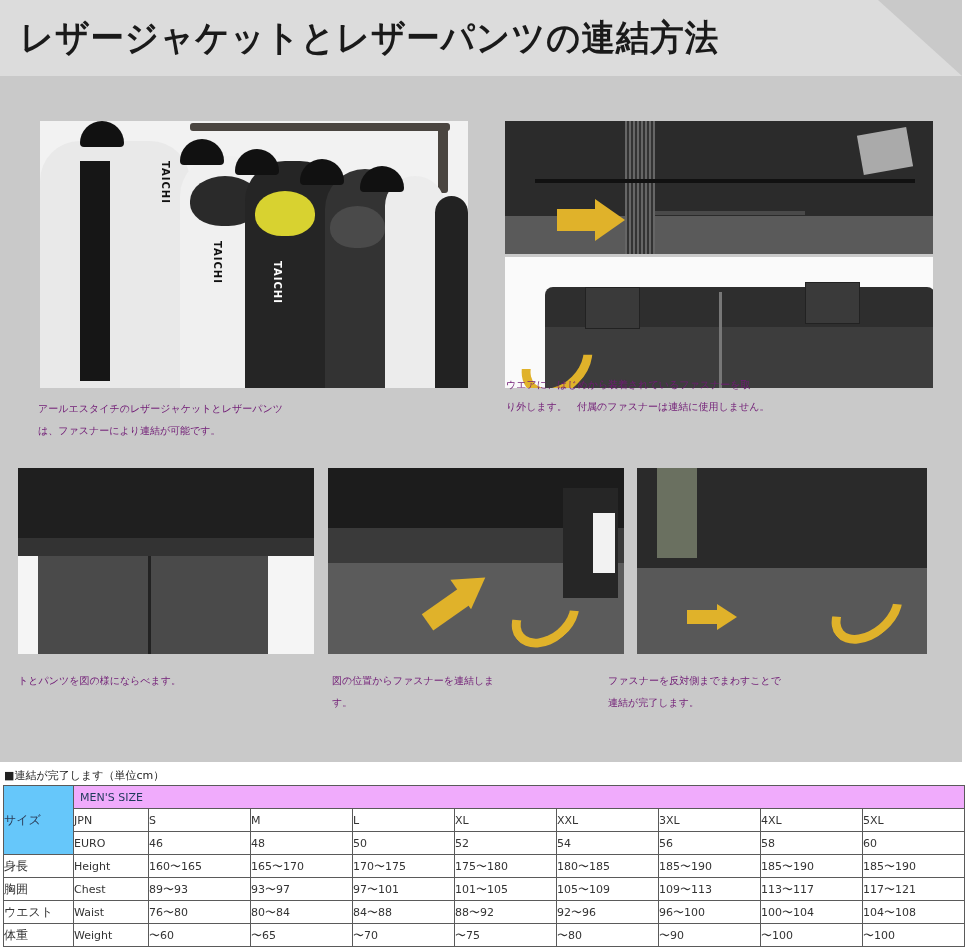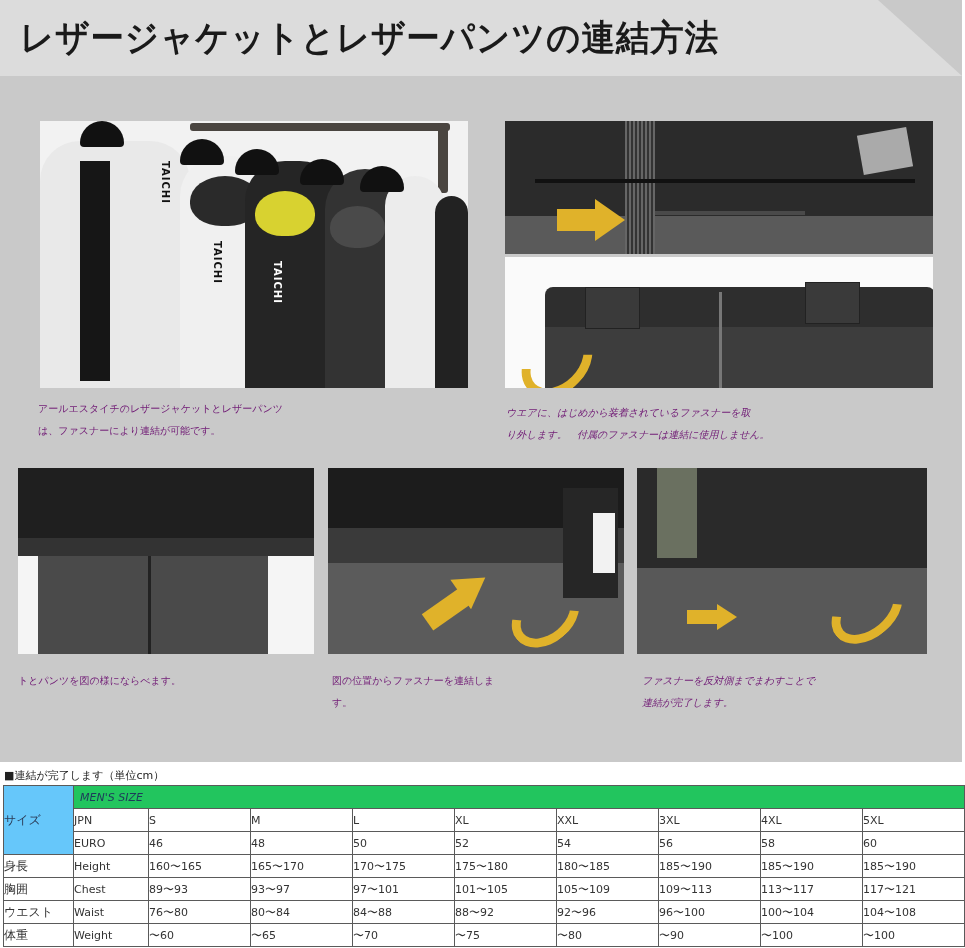--- a/index.html
+++ b/index.html
@@ -35,21 +35,21 @@
   .p6 { left: 637px; top: 468px; width: 290px; height: 186px; background: #f0f0f0; }
 
   .arrow-body { position: absolute; background: #e0b22a; }
   .arrow-head { position: absolute; width: 0; height: 0; border-style: solid; }
   .curve { position: absolute; border: 9px solid #e0b22a; border-top-color: transparent; border-right-color: transparent; border-radius: 50%; }
 
   
   .chart-title { position: absolute; left: 4px; top: 768px; font-size: 11px; color: #222; font-family: "DejaVu Sans", sans-serif; }
   table.size { position: absolute; left: 3px; top: 785px; border-collapse: collapse; font-family: "DejaVu Sans", sans-serif; font-size: 11px; color: #333; table-layout: fixed; }
   table.size td { border: 1px solid #5a5a5a; text-align: left; height: 23px; padding: 0; white-space: nowrap; }
-  .hdr-blue { background: #22c55e; font-style: italic; }
+  .hdr-blue { background: #f0abfc; }
   .mens { text-align: left !important; padding-left: 6px !important; color: #1e3a5a; }
   .sz-label { background: #66c7fa; color: #2a3a55; font-size: 12px; }
   .jp { font-size: 12px; }
 </style>
 </head>
 <body>
 
 <div class="panel"></div>
 <div class="banner"></div>
 <div class="banner-title">レザージャケットとレザーパンツの連結方法</div>
@@ -99,21 +99,21 @@
   <div style="position:absolute;left:214px;top:35px;width:3px;height:96px;background:#777;"></div>
   <div style="position:absolute;left:80px;top:30px;width:55px;height:42px;background:#3a3a3a;border:1px solid #222;"></div>
   <div style="position:absolute;left:300px;top:25px;width:55px;height:42px;background:#3a3a3a;border:1px solid #222;"></div>
   <div class="curve" style="left:12px;top:75px;width:80px;height:60px;transform:rotate(-45deg);"></div>
 </div>
 
 <div class="caption" style="left:38px;top:398px;">
   <div>アールエスタイチのレザージャケットとレザーパンツ</div>
   <div>は、ファスナーにより連結が可能です。</div>
 </div>
-<div class="caption" style="left:506px;top:402px;font-style:italic;">
+<div class="caption" style="left:506px;top:374px;">
   <div>ウエアに、はじめから装着されているファスナーを取</div>
   <div>り外します。　付属のファスナーは連結に使用しません。</div>
 </div>
 
 <div class="photo p4">
   <div style="position:absolute;left:0;top:0;width:296px;height:80px;background:#1f1f1f;"></div>
   <div style="position:absolute;left:20px;top:75px;width:230px;height:111px;background:#4a4a4a;"></div>
   <div style="position:absolute;left:130px;top:80px;width:3px;height:106px;background:#222;"></div>
   <div style="position:absolute;left:0;top:70px;width:296px;height:18px;background:#333;"></div>
 </div>
@@ -135,21 +135,21 @@
   <div class="curve" style="left:190px;top:115px;width:80px;height:55px;transform:rotate(-40deg);"></div>
 </div>
 
 <div class="caption" style="left:18px;top:670px;">
   <div>トとパンツを図の様にならべます。</div>
 </div>
 <div class="caption" style="left:332px;top:670px;">
   <div>図の位置からファスナーを連結しま</div>
   <div>す。</div>
 </div>
-<div class="caption" style="left:642px;top:670px;font-style:italic;">
+<div class="caption" style="left:608px;top:670px;">
   <div>ファスナーを反対側までまわすことで</div>
   <div>連結が完了します。</div>
 </div>
 
 <div class="chart-title">■連結が完了します（単位cm）</div>
 <table class="size">
   <colgroup>
     <col style="width:70px">
       <col style="width:75px">
     <col style="width:102px">

